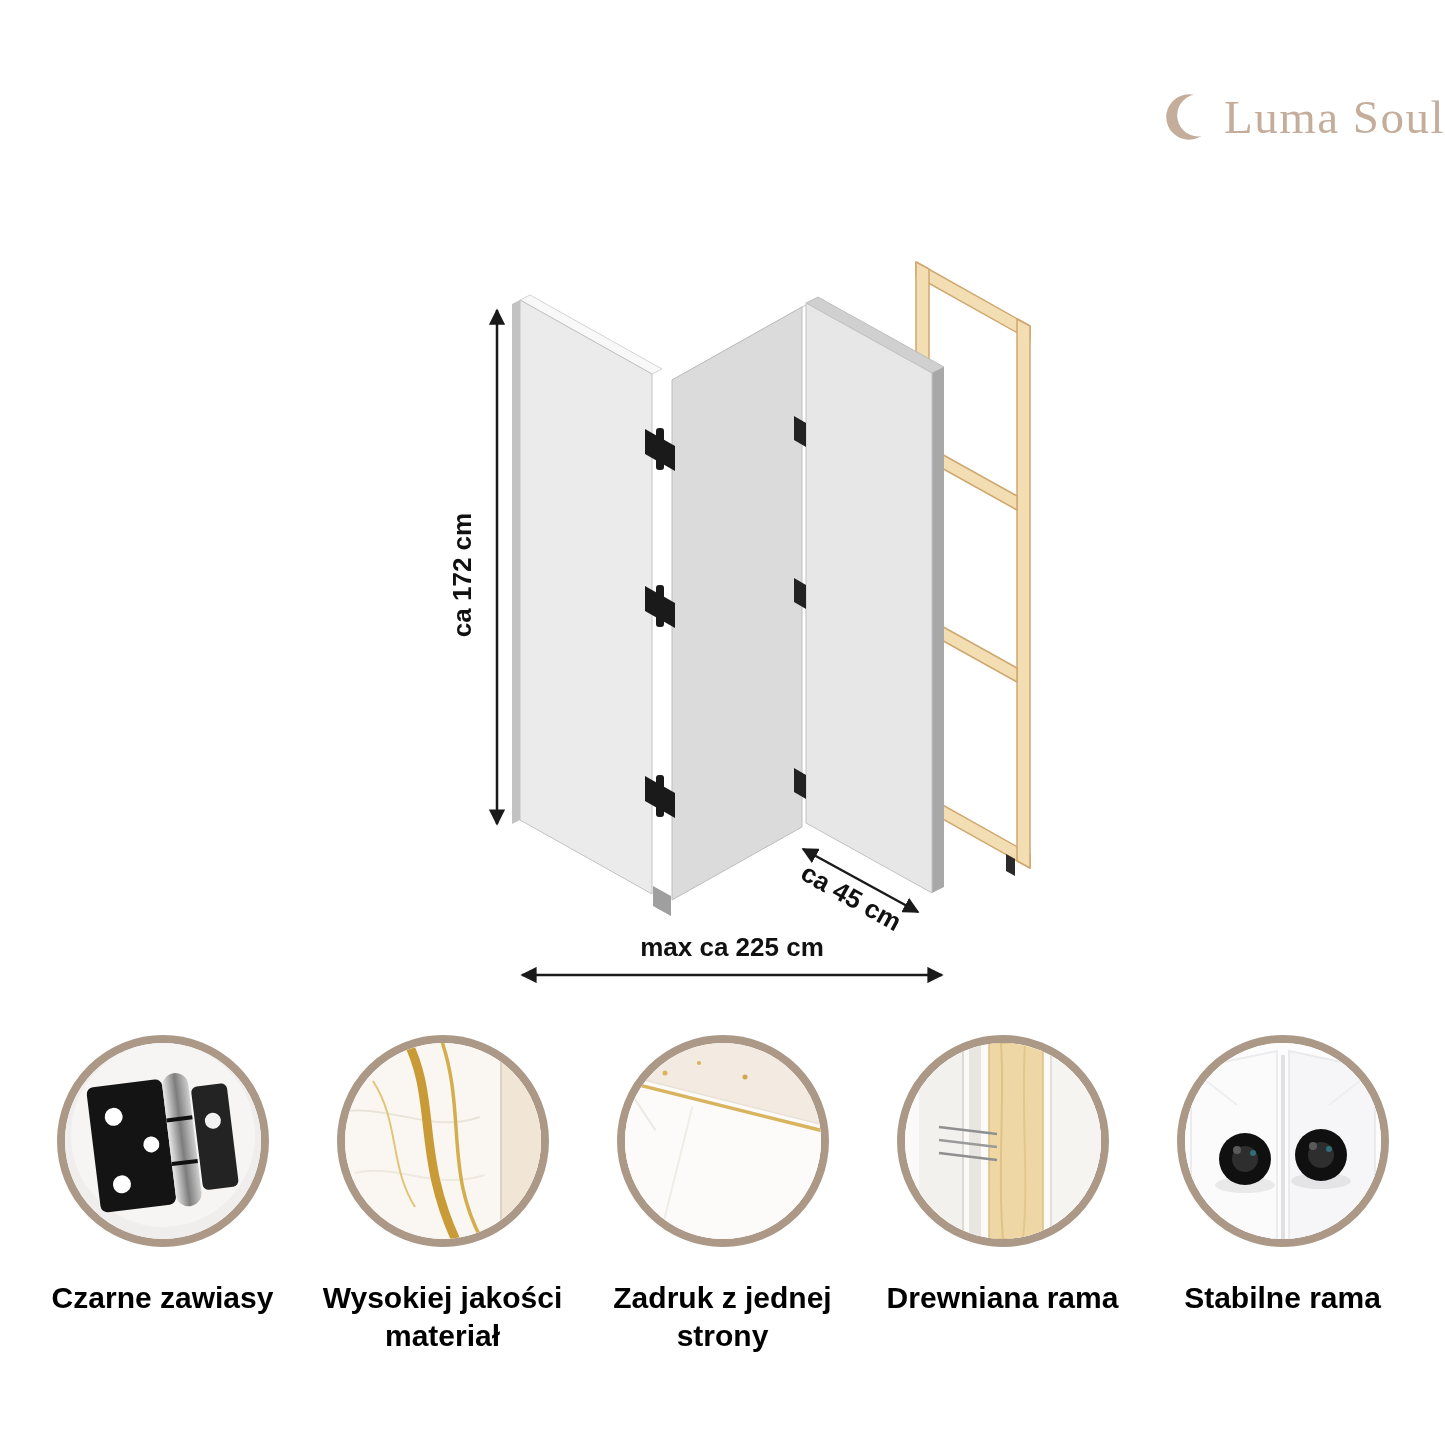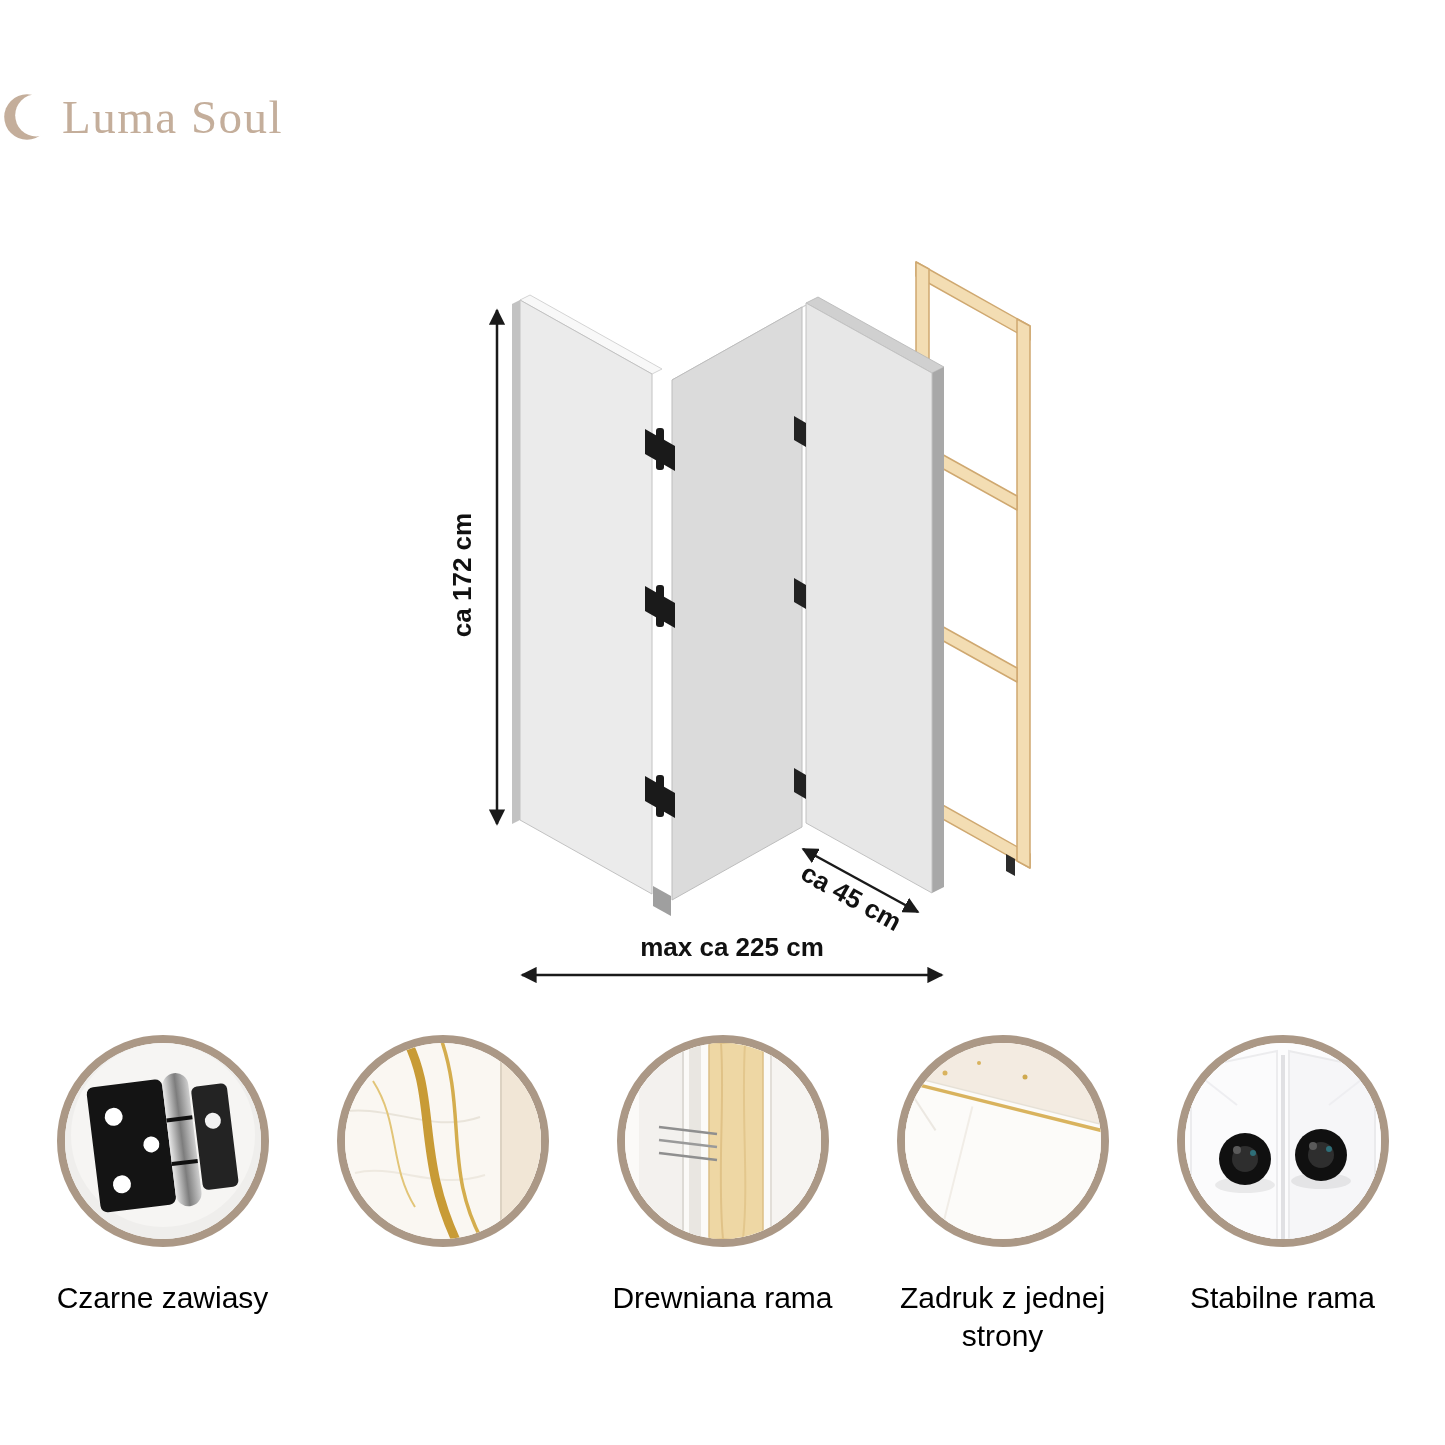--- a/index.html
+++ b/index.html
@@ -3,21 +3,21 @@
 <meta charset="utf-8">
 <style>
   html,body{margin:0;padding:0;}
   body{
     width:1445px;height:1445px;position:relative;background:#ffffff;
     font-family:"Liberation Sans", sans-serif;overflow:hidden;
   }
   
   .logo-row{
     position:absolute;top:90px;left:0;width:100%;
-    display:flex;justify-content:flex-start;align-items:center;gap:8px;
+    display:flex;justify-content:flex-end;align-items:center;gap:8px;
   }
   .logo-text{
     font-family:"Liberation Serif", serif;
     font-size:47px;color:#c4ae9b;letter-spacing:1.5px;
   }
   
   .diagram-svg{position:absolute;left:440px;top:250px;width:620px;height:750px;}
   .dim-label{font:700 26px "Liberation Sans", sans-serif;fill:#111111;}
   .dim-line{stroke:#1a1a1a;stroke-width:2.5;fill:none;}
   
@@ -25,21 +25,21 @@
     position:absolute;left:0;top:1035px;width:1445px;
     display:flex;justify-content:center;gap:30px;
   }
   .feature{width:250px;display:flex;flex-direction:column;align-items:center;}
   .circle{
     width:196px;height:196px;border-radius:50%;
     border:8px solid #ab9886;background:#ffffff;overflow:hidden;
   }
   .circle svg{display:block;width:196px;height:196px;}
   .caption{
-    margin-top:32px;font-weight:400;font-size:30px;line-height:1.25;
+    margin-top:32px;font-weight:700;font-size:30px;line-height:1.25;
     text-align:center;color:#000000;max-width:250px;
   }
 </style>
 </head>
 <body>
 
 <header class="logo-row">
   <svg width="54" height="54" viewBox="0 0 64 64" aria-hidden="true">
     <defs>
       <mask id="moonmask">
@@ -162,58 +162,59 @@
         <rect width="196" height="196" fill="#faf7f2"></rect>
         <path d="M-10,70 C40,58 85,92 135,74" stroke="#e9e4da" stroke-width="2" fill="none"></path>
         <path d="M10,130 C50,120 90,148 140,132" stroke="#eee9e0" stroke-width="2" fill="none"></path>
         <path d="M58,-10 C95,55 68,110 115,206" stroke="#c89b36" stroke-width="9" fill="none"></path>
         <path d="M94,-10 C124,70 96,130 142,206" stroke="#d4ad4e" stroke-width="3.5" fill="none"></path>
         <path d="M28,38 C55,80 44,122 70,164" stroke="#e2c578" stroke-width="2" fill="none"></path>
         <rect x="156" y="0" width="40" height="196" fill="#f1e6d6"></rect>
         <line x1="156" y1="0" x2="156" y2="196" stroke="#dcd2c2" stroke-width="2"></line>
       </svg>
     </div>
+    <div class="caption">Wysokiej jakości materiał</div>
+  </div>
+
+  <div class="feature">
+    <div class="circle">
+      <svg viewBox="0 0 196 196">
+        <rect width="196" height="196" fill="#f3ebe1"></rect>
+        <circle cx="40" cy="30" r="2.5" fill="#d9b35e"></circle>
+        <circle cx="74" cy="20" r="2" fill="#d9b35e"></circle>
+        <circle cx="120" cy="34" r="2.5" fill="#cfa94f"></circle>
+        <g transform="rotate(14 98 98)">
+          <rect x="-20" y="58" width="250" height="150" fill="#fcfbf9" stroke="#e6e0d6" stroke-width="1.5"></rect>
+          <line x1="-20" y1="64" x2="230" y2="64" stroke="#d9b35e" stroke-width="3.5"></line>
+          <line x1="-20" y1="58" x2="30" y2="104" stroke="#ece8e2" stroke-width="2"></line>
+          <line x1="60" y1="72" x2="60" y2="200" stroke="#f1ede7" stroke-width="2"></line>
+        </g>
+      </svg>
+    </div>
+    <div class="caption">Zadruk z jednej strony</div>
   </div>
 
   <div class="feature">
     <div class="circle">
       <svg viewBox="0 0 196 196">
         <rect width="196" height="196" fill="#fbfaf8"></rect>
         <rect x="14" y="0" width="44" height="196" fill="#f3f1ee"></rect>
         <line x1="58" y1="0" x2="58" y2="196" stroke="#dddad5" stroke-width="2"></line>
         <rect x="64" y="0" width="12" height="196" fill="#e9e6e1"></rect>
         <rect x="84" y="0" width="54" height="196" fill="#eed7a4" stroke="#dcbf85" stroke-width="1.5"></rect>
         <path d="M96,0 C100,60 92,130 98,196" stroke="#e0c287" stroke-width="2" fill="none"></path>
         <path d="M120,0 C116,70 124,140 118,196" stroke="#e3c78d" stroke-width="2" fill="none"></path>
         <line x1="34" y1="84" x2="92" y2="91" stroke="#8f8f8f" stroke-width="2.5"></line>
         <line x1="34" y1="97" x2="92" y2="104" stroke="#9a9a9a" stroke-width="2.5"></line>
         <line x1="34" y1="110" x2="92" y2="117" stroke="#8f8f8f" stroke-width="2.5"></line>
         <rect x="146" y="0" width="50" height="196" fill="#f6f4f1"></rect>
         <line x1="146" y1="0" x2="146" y2="196" stroke="#e2ded8" stroke-width="2"></line>
       </svg>
     </div>
     <div class="caption">Drewniana rama</div>
-  </div>
-
-  <div class="feature">
-    <div class="circle">
-      <svg viewBox="0 0 196 196">
-        <rect width="196" height="196" fill="#f3ebe1"></rect>
-        <circle cx="40" cy="30" r="2.5" fill="#d9b35e"></circle>
-        <circle cx="74" cy="20" r="2" fill="#d9b35e"></circle>
-        <circle cx="120" cy="34" r="2.5" fill="#cfa94f"></circle>
-        <g transform="rotate(14 98 98)">
-          <rect x="-20" y="58" width="250" height="150" fill="#fcfbf9" stroke="#e6e0d6" stroke-width="1.5"></rect>
-          <line x1="-20" y1="64" x2="230" y2="64" stroke="#d9b35e" stroke-width="3.5"></line>
-          <line x1="-20" y1="58" x2="30" y2="104" stroke="#ece8e2" stroke-width="2"></line>
-          <line x1="60" y1="72" x2="60" y2="200" stroke="#f1ede7" stroke-width="2"></line>
-        </g>
-      </svg>
-    </div>
-    <div class="caption">Zadruk z jednej strony</div>
   </div>
 
   <div class="feature">
     <div class="circle">
       <svg viewBox="0 0 196 196">
         <rect width="196" height="196" fill="#fcfcfd"></rect>
         <path d="M6,26 L92,8 L92,196 L6,196 Z" fill="#fbfbfc" stroke="#ececee" stroke-width="2"></path>
         <path d="M104,8 L190,26 L190,196 L104,196 Z" fill="#f6f6f8" stroke="#eaeaec" stroke-width="2"></path>
         <line x1="98" y1="12" x2="98" y2="196" stroke="#e0e0e3" stroke-width="4"></line>
         <line x1="6" y1="26" x2="52" y2="62" stroke="#eeeef1" stroke-width="2"></line>

